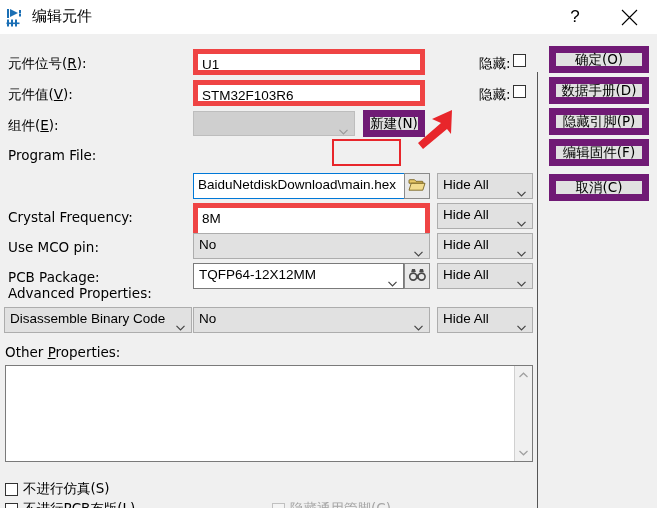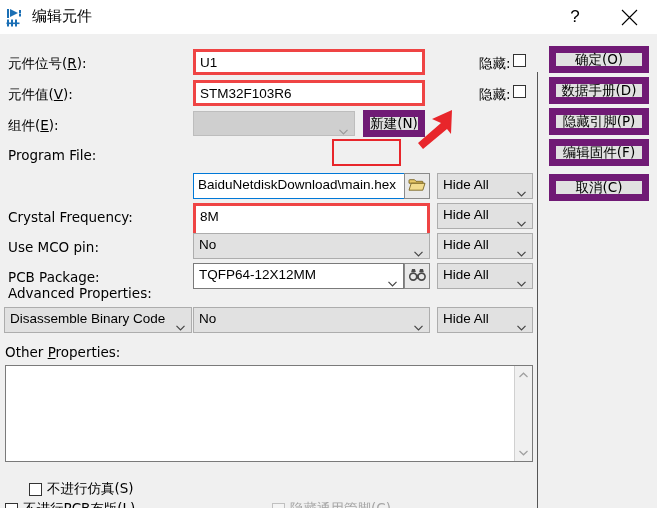--- a/index.html
+++ b/index.html
@@ -49,21 +49,21 @@
     font-size:13.5px;color:#000;
     white-space:nowrap;
     font-family:"DejaVu Sans","Liberation Sans",sans-serif;
   }
   .lbl .u{text-decoration:underline;}
 
   
   .tinput{
     position:absolute;
     background:#fff;
-    border:3px solid #ef4444;
+    border:5px solid #ef4444;
     box-sizing:border-box;
     font-size:13.5px;
     color:#000;
     padding:2px 4px;
     line-height:18px;
     white-space:nowrap;
     overflow:hidden;
     font-family:"Liberation Sans",sans-serif;
   }
   .tinput.focused{border:1px solid #0078d7;}
@@ -328,21 +328,21 @@
           </svg>
       </div>
       <div class="dn">
         <svg width="9" height="6" viewBox="0 0 9 6">
             <path d="M0.5 1 L4.5 4.8 L8.5 1" stroke="#a0a0a0" stroke-width="1.2" fill="none"></path>
           </svg>
       </div>
     </div>
   </div>
 
-  <div class="cbrow" style="left:5px;top:446px;margin-left:24px;">
+  <div class="cbrow" style="left:5px;top:446px;">
     <span class="cbox"></span>
     <span class="cbl">不进行仿真(S)</span>
   </div>
   <div class="cbrow" style="left:5px;top:466px;">
     <span class="cbox"></span>
     <span class="cbl">不进行PCB布版(L)</span>
   </div>
 
   <div class="cbrow" style="left:272px;top:446px;margin-top:28px;">
     <span class="cbox"></span>

